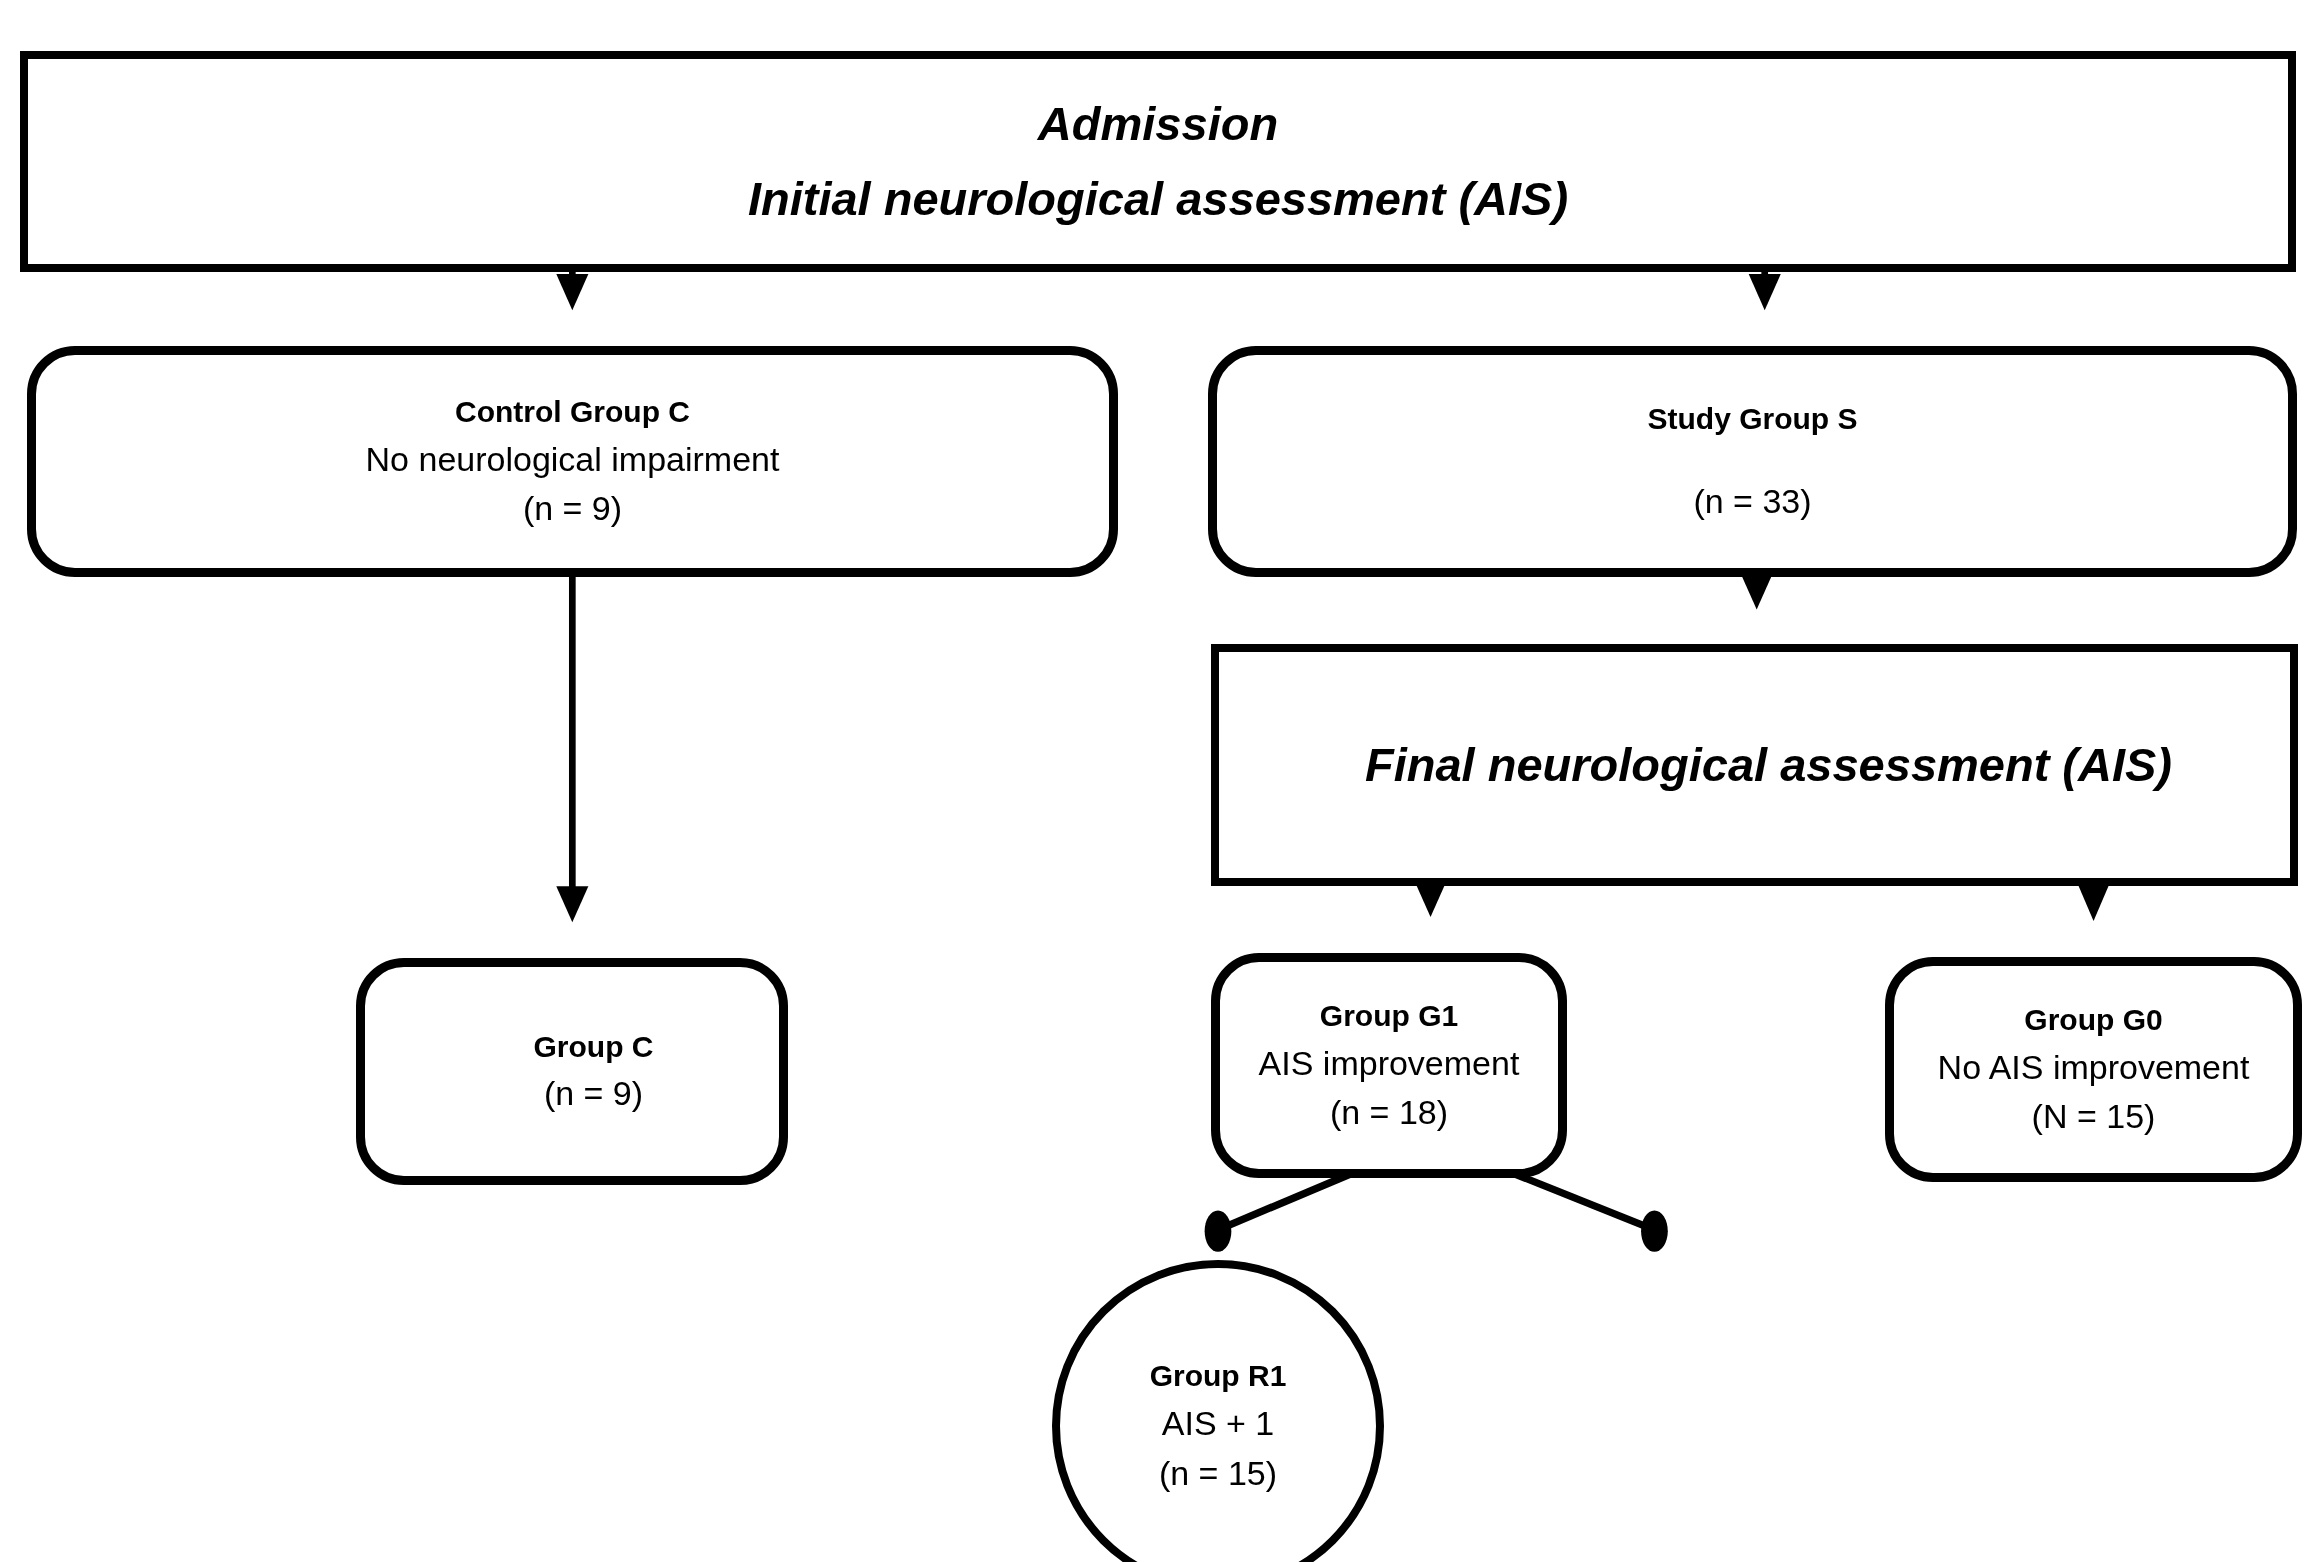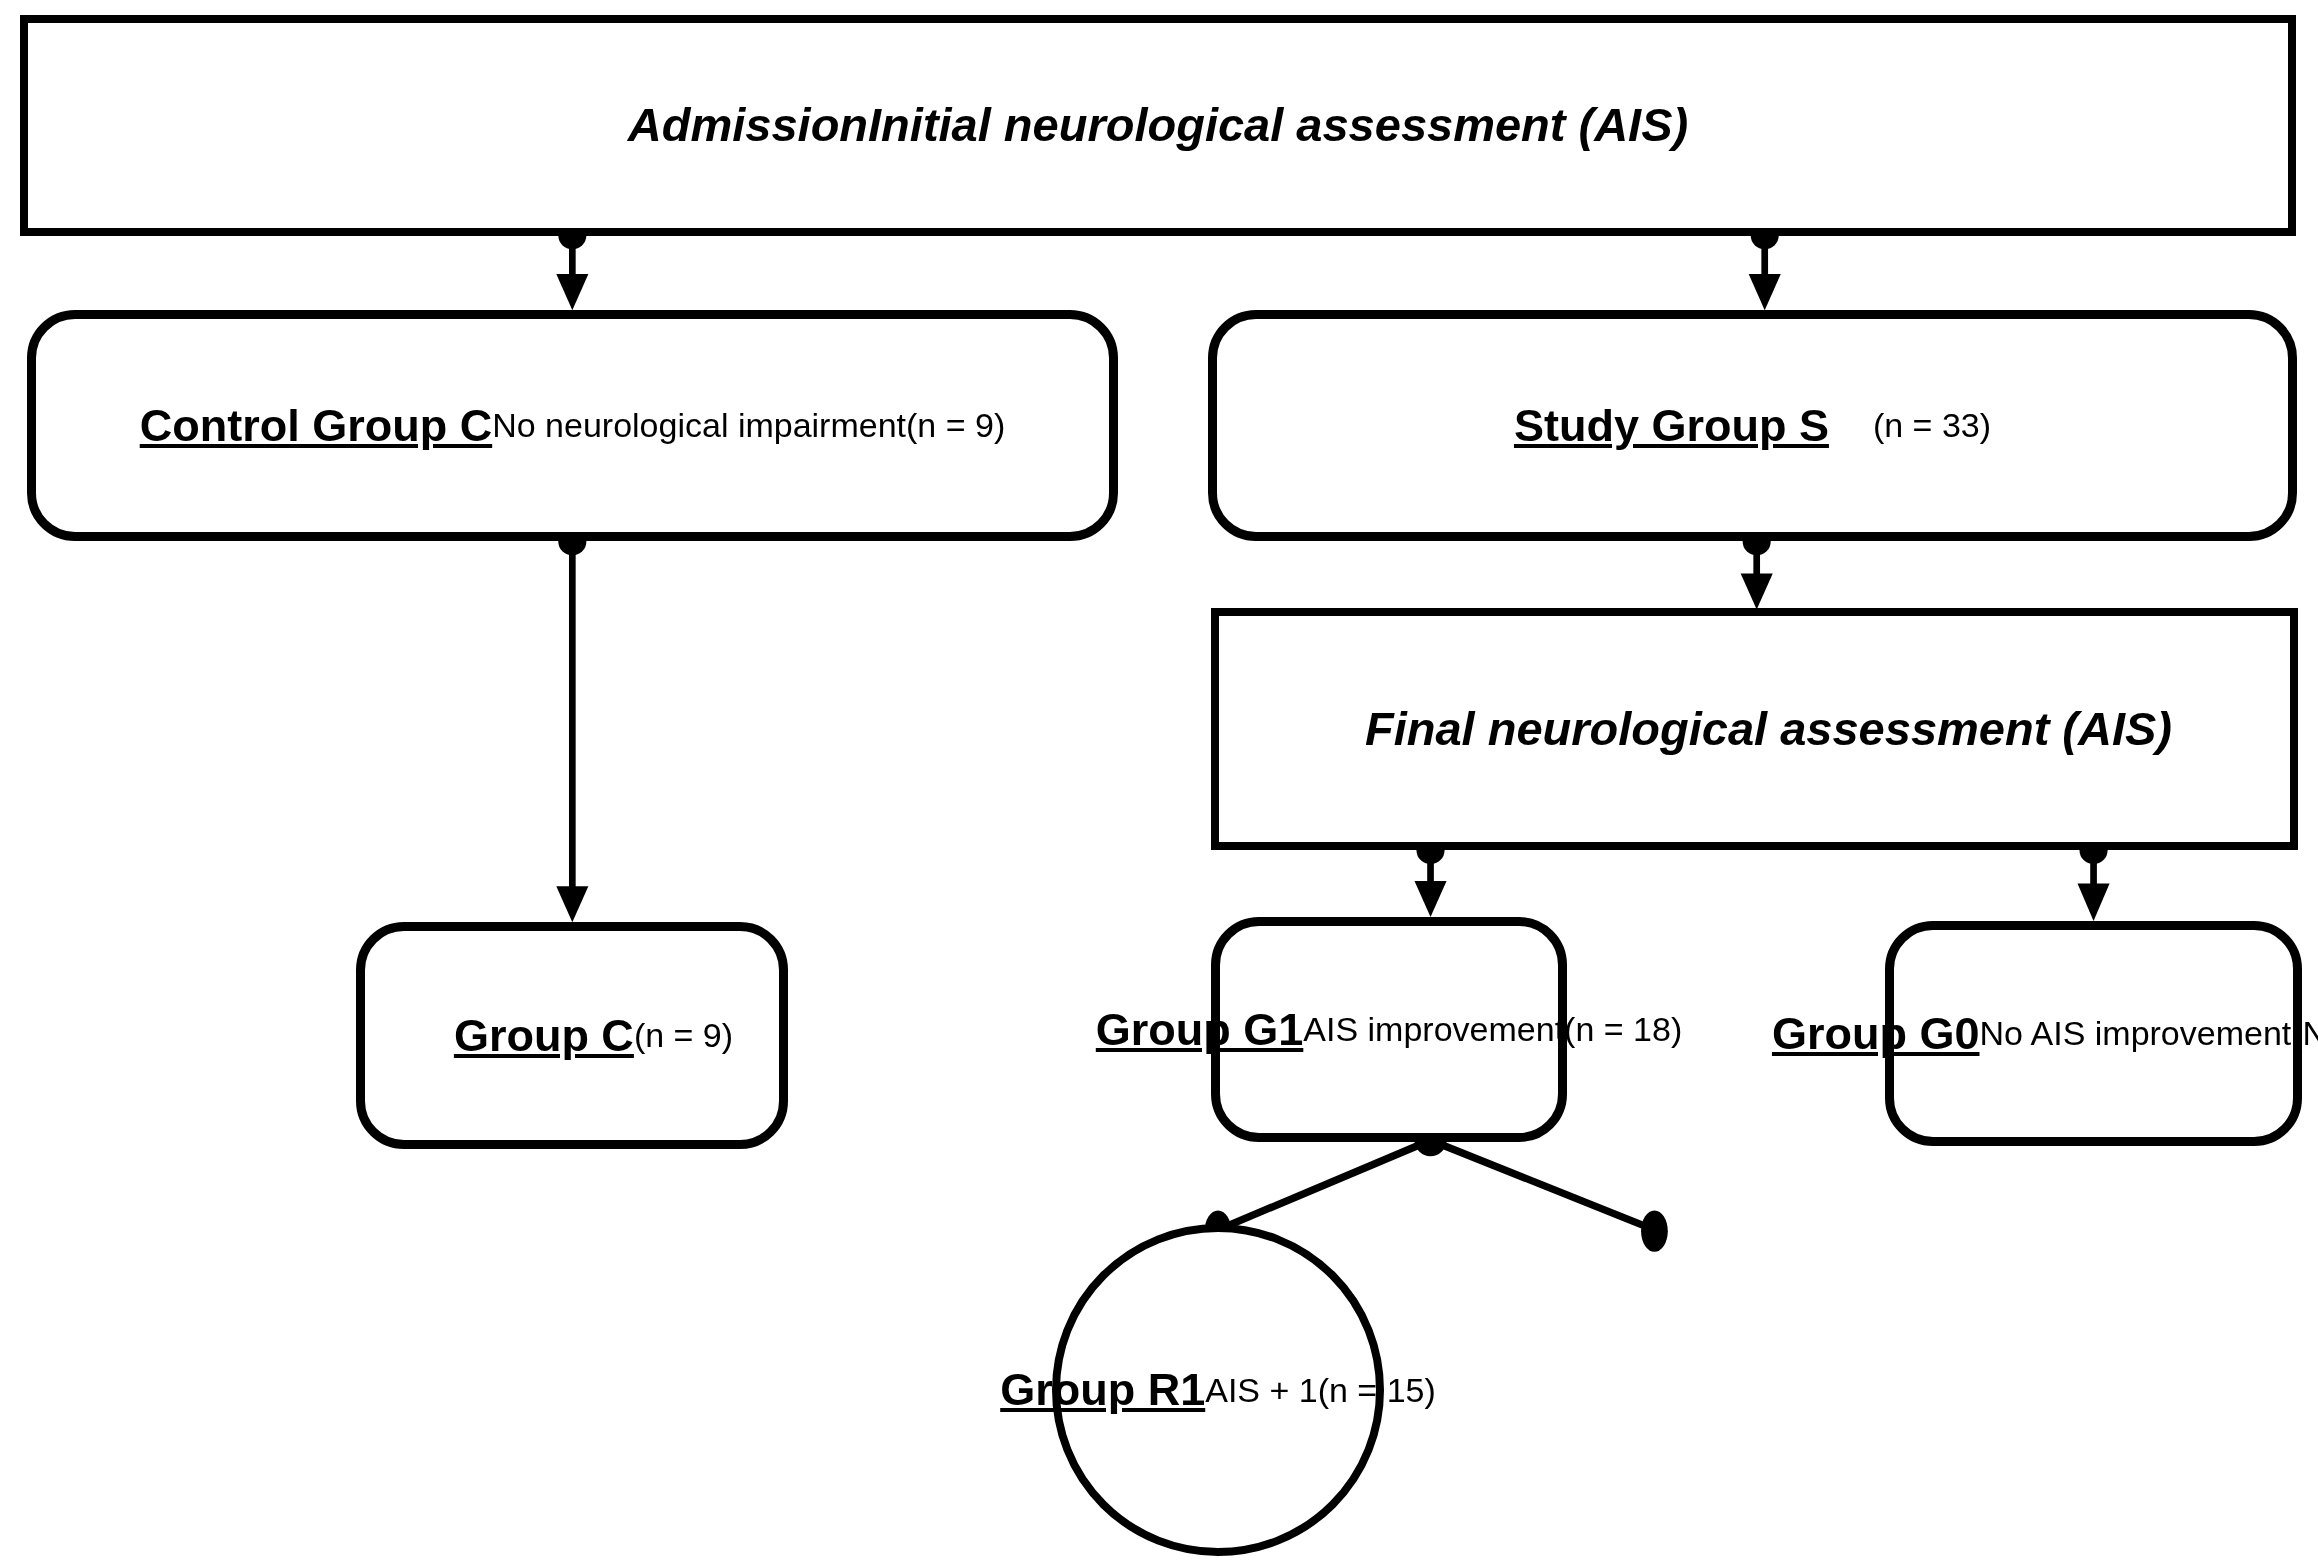--- a/index.html
+++ b/index.html
@@ -23,49 +23,49 @@
     width: 2319px;
     height: 1562px;
     display: block;
   }
   .node {
     position: absolute;
     background: #ffffff;
     border: 8px solid #000000;
     box-sizing: border-box;
     display: flex;
-    flex-direction: row;
+    flex-direction: column;
     align-items: center;
     justify-content: center;
     text-align: center;
     row-gap: 9.4px;
     z-index: 2;
+    margin-top: 36px;
   }
   .sharp { border-width: 8px; }
   .rounded {
     border-width: 9.4px;
     border-radius: 48px;
   }
   .circle {
     border-width: 8.7px;
     border-radius: 50%;
   }
   .hdr-line {
     font-size: 47px;
     font-weight: bold;
     font-style: italic;
     line-height: 1.1;
     white-space: nowrap;
   }
   .node-title {
-    font-size: 45px;
+    font-size: 30px;
     font-weight: bold;
     line-height: 1.15;
     white-space: nowrap;
-    text-decoration: underline;
   }
   .node-sub {
     font-size: 34px;
     font-weight: normal;
     line-height: 1.18;
     white-space: nowrap;
   }
   .gap-lg { row-gap: 24px; }
 </style>
 </head>

